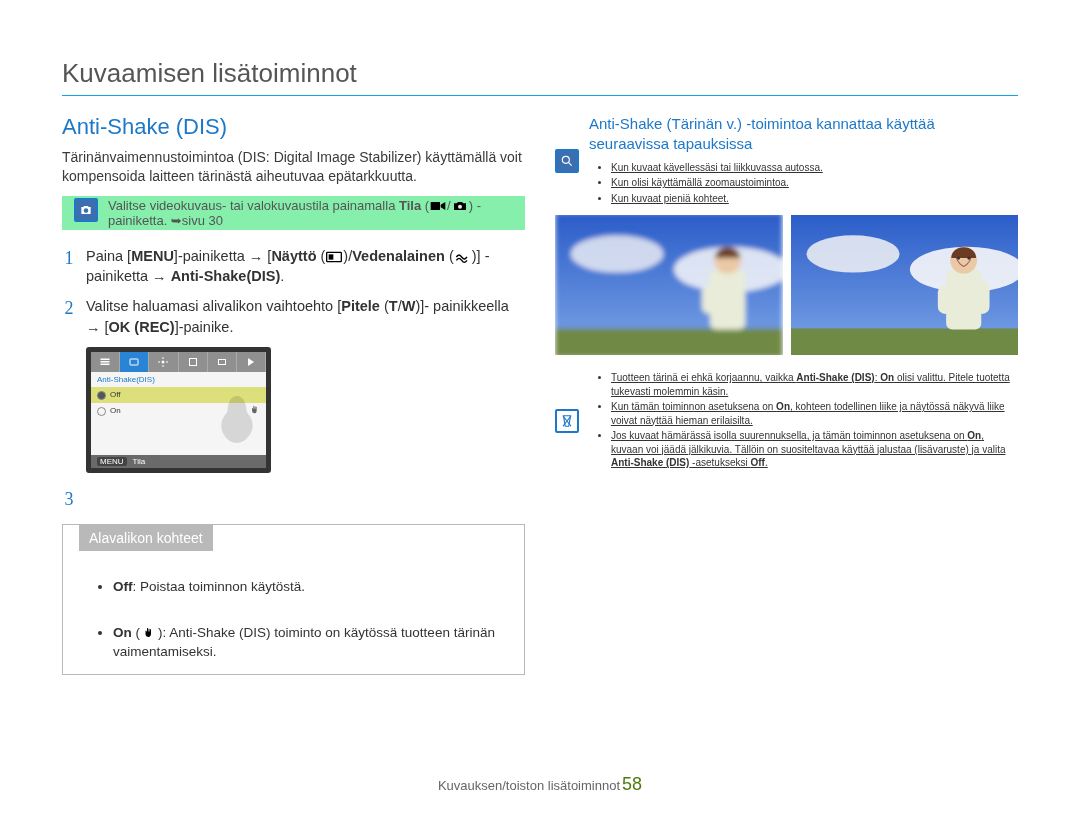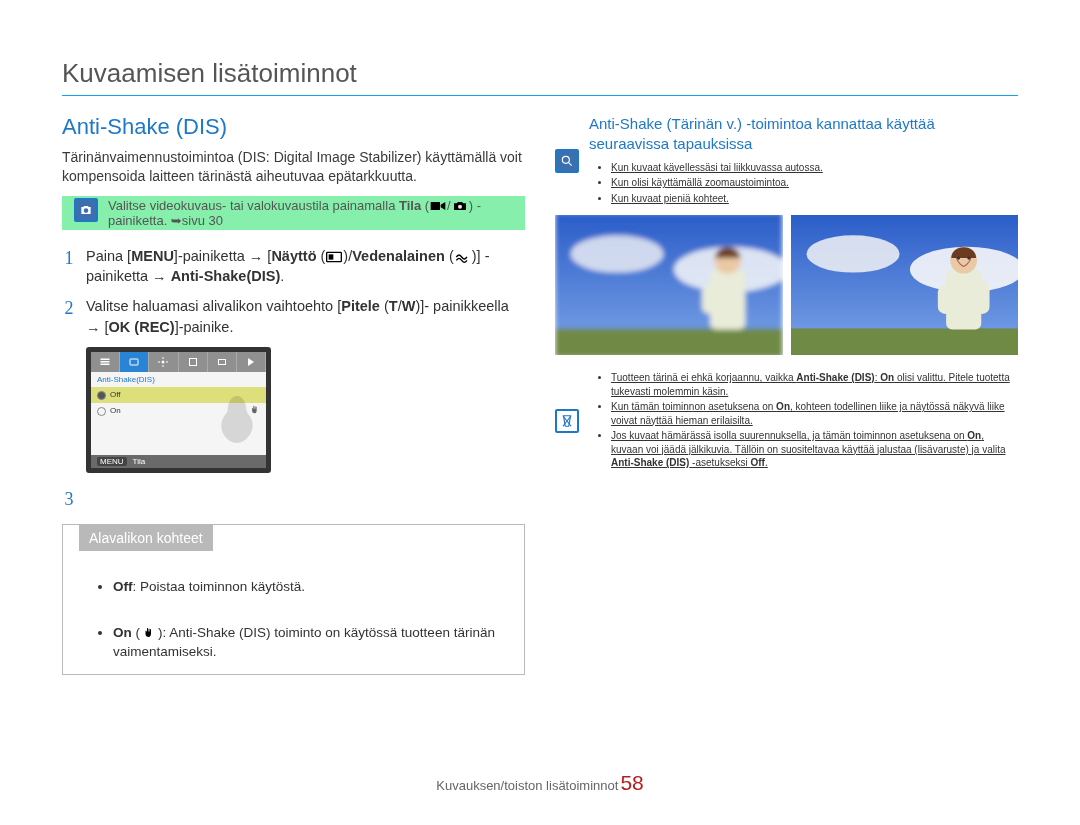--- a/index.html
+++ b/index.html
@@ -183,21 +183,21 @@
   }
   .photo svg { display: block; }
   .footer-line {
     position: absolute;
     left: 0; right: 0; bottom: 30px;
     text-align: right;
     font-size: 13px;
     color: #666;
     display: flex; justify-content: center; align-items: baseline; gap: 2px;
   }
-  .footer-line .pnum { color: #b91c1c; font-size: 21px; }
+  .footer-line .pnum { color: #4d7c0f; font-size: 18px; }
 </style>
 </head>
 <body>
 
 <h1 class="page-title">Kuvaamisen lisätoiminnot</h1>
 
 <div class="columns">
   <div class="col">
     <h2 class="section-heading">Anti-Shake (DIS)</h2>
     <p class="body-text">Tärinänvaimennustoimintoa (DIS: Digital Image Stabilizer) käyttämällä voit kompensoida laitteen tärinästä aiheutuvaa epätarkkuutta.</p>

